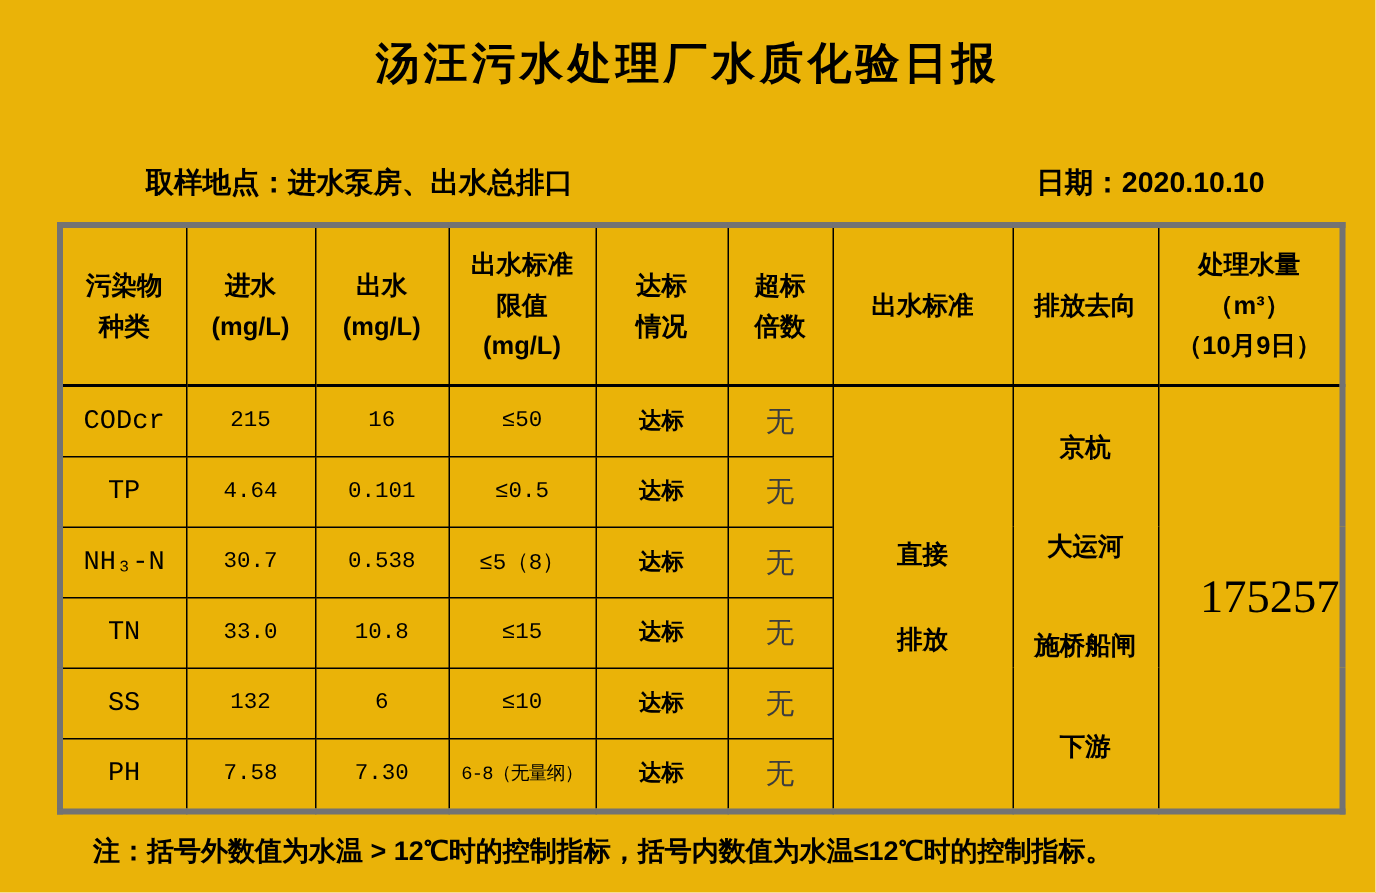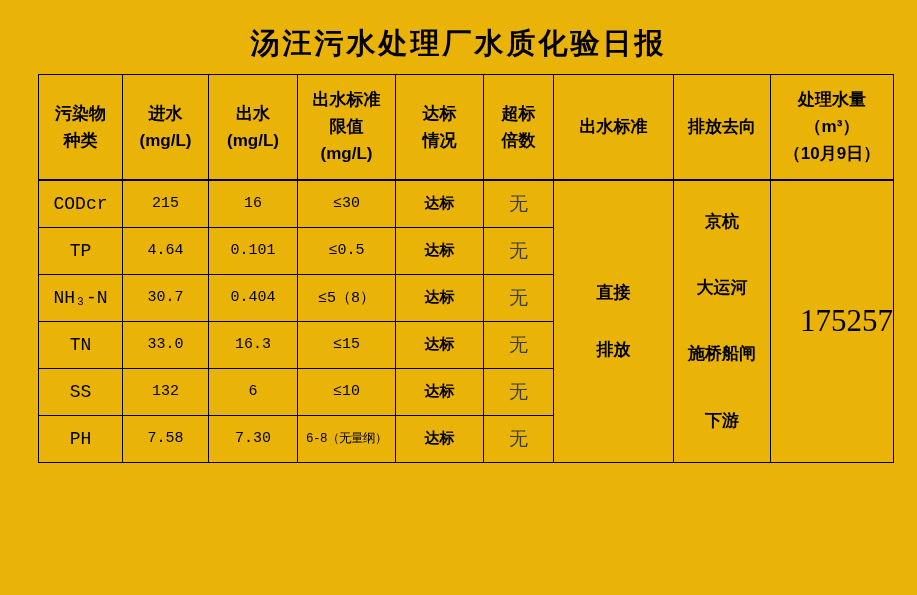--- a/index.html
+++ b/index.html
@@ -33,21 +33,21 @@
     padding-left: 97px;
     padding-right: 74px;
     font-size: 19px;
     font-weight: bold;
   }
   table.report {
     border-collapse: collapse;
     table-layout: fixed;
     margin: 13px 0 0 38px;
     width: 855px;
-    border: 1px solid #737373;
+    border: 4px solid #737373;
   }
   th, td {
     border: 1px solid #000;
     text-align: center;
     vertical-align: middle;
     padding: 0;
     overflow: hidden;
   }
   thead th {
     height: 104px;
@@ -107,20 +107,24 @@
     font-weight: bold;
   }
 </style>
 </head>
 <body>
 
 <div class="page">
 
   <h1 class="title">汤汪污水处理厂水质化验日报</h1>
 
+  <div class="info-row">
+    <span>取样地点：进水泵房、出水总排口</span>
+    <span>日期：2020.10.10</span>
+  </div>
 
   <table class="report">
     <colgroup>
       <col style="width:84px">
       <col style="width:86px">
       <col style="width:89px">
       <col style="width:98px">
       <col style="width:88px">
       <col style="width:70px">
       <col style="width:120px">
@@ -147,21 +151,21 @@
         <th>处理水量
 （m³）
 （10月9日）</th>
       </tr>
     </thead>
     <tbody>
       <tr>
         <td class="c-pollutant">CODcr</td>
         <td class="c-num">215</td>
         <td class="c-num">16</td>
-        <td class="c-limit">≤30</td>
+        <td class="c-limit">≤50</td>
         <td class="c-status">达标</td>
         <td class="c-none">无</td>
         <td class="c-merged c-method" rowspan="6">直接
 排放</td>
         <td class="c-merged c-dest" rowspan="6">京杭
 大运河
 施桥船闸
 下游</td>
         <td class="c-volume" rowspan="6">175257</td>
       </tr>
@@ -169,29 +173,29 @@
         <td class="c-pollutant">TP</td>
         <td class="c-num">4.64</td>
         <td class="c-num">0.101</td>
         <td class="c-limit">≤0.5</td>
         <td class="c-status">达标</td>
         <td class="c-none">无</td>
       </tr>
       <tr>
         <td class="c-pollutant">NH₃-N</td>
         <td class="c-num">30.7</td>
-        <td class="c-num">0.404</td>
+        <td class="c-num">0.538</td>
         <td class="c-limit">≤5（8）</td>
         <td class="c-status">达标</td>
         <td class="c-none">无</td>
       </tr>
       <tr>
         <td class="c-pollutant">TN</td>
         <td class="c-num">33.0</td>
-        <td class="c-num">16.3</td>
+        <td class="c-num">10.8</td>
         <td class="c-limit">≤15</td>
         <td class="c-status">达标</td>
         <td class="c-none">无</td>
       </tr>
       <tr>
         <td class="c-pollutant">SS</td>
         <td class="c-num">132</td>
         <td class="c-num">6</td>
         <td class="c-limit">≤10</td>
         <td class="c-status">达标</td>
@@ -201,14 +205,15 @@
         <td class="c-pollutant">PH</td>
         <td class="c-num">7.58</td>
         <td class="c-num">7.30</td>
         <td class="c-limit c-limit-small">6-8（无量纲）</td>
         <td class="c-status">达标</td>
         <td class="c-none">无</td>
       </tr>
     </tbody>
   </table>
 
+  <p class="footnote">注：括号外数值为水温 &gt; 12℃时的控制指标，括号内数值为水温≤12℃时的控制指标。</p>
 
 </div>
 
 </body></html>

